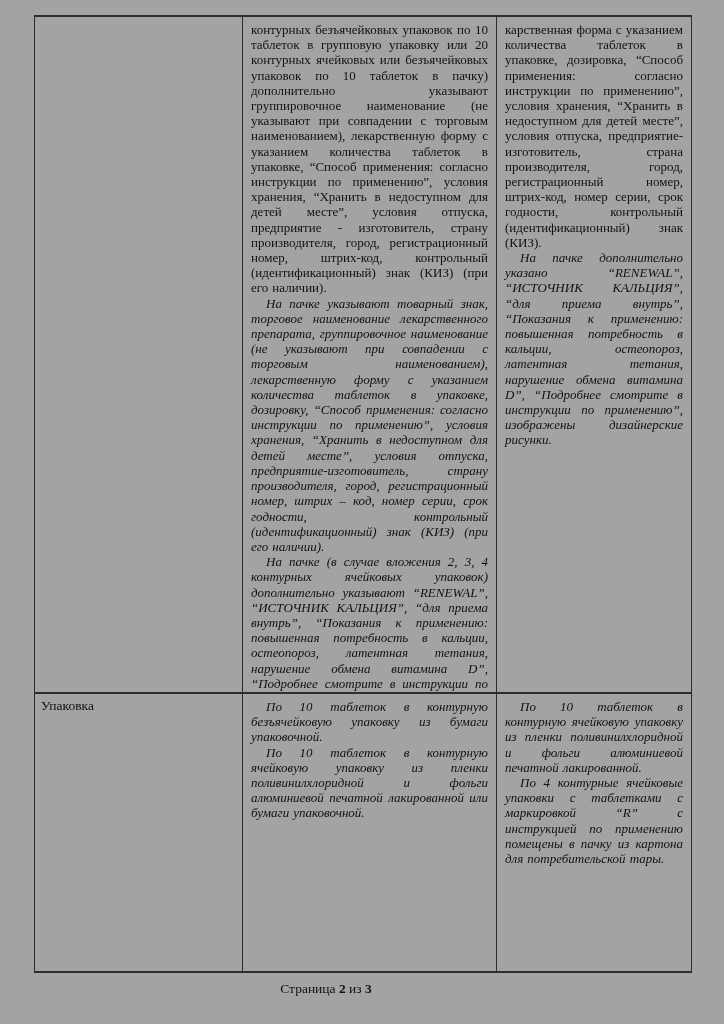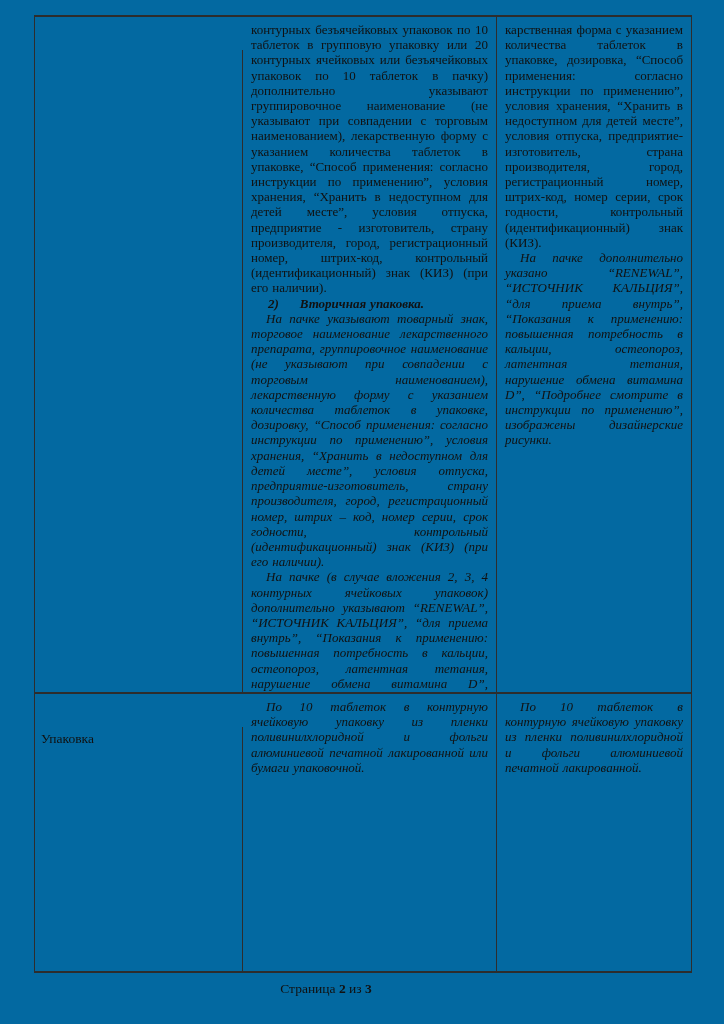--- a/index.html
+++ b/index.html
@@ -6,21 +6,21 @@
   body {
     width: 724px; height: 1024px;
     background: #ffffff;
     font-family: "Liberation Serif", "DejaVu Serif", serif;
     color: #111111;
     -webkit-font-smoothing: antialiased;
   }
   .page {
     position: relative;
     width: 724px; height: 1024px;
-    background: #0369a1;
+    background: #a3a3a3;
     overflow: hidden;
   }
   .doc-table {
     position: absolute;
     left: 34px; top: 15px;
     width: 658px; height: 958px;
     box-sizing: border-box;
     border-top: 2px solid #2d2d2d;
     border-bottom: 2px solid #2d2d2d;
     border-left: 1.5px solid #2d2d2d;
@@ -33,21 +33,20 @@
     box-sizing: border-box;
     overflow: hidden;
   }
   .cell.v-div { border-right: 1.5px solid #2d2d2d; }
   .cell.h-div { border-bottom: 2px solid #2d2d2d; }
   .cell-label {
     padding: 4px 5px 0 6px;
     font-size: 13.5px;
     line-height: 16px;
     text-align: left;
-    margin-top: 33px;
   }
   .cell-text {
     padding: 5px 8px 0 8px;
   }
   .cell-text p {
     margin: 0;
     font-size: 13px;
     line-height: 15.2px;
     text-align: justify;
     word-spacing: 0.06em;
@@ -74,41 +73,40 @@
 <body>
 
 <div class="page">
 
   <div class="doc-table">
 
     <div class="cell cell-label v-div h-div"></div>
 
     <div class="cell cell-text v-div h-div">
       <p class="cont">контурных безъячейковых упаковок по 10 таблеток в групповую упаковку или 20 контурных ячейковых или безъячейковых упаковок по 10 таблеток в пачку) дополнительно указывают группировочное наименование (не указывают при совпадении с торговым наименованием), лекарственную форму с указанием количества таблеток в упаковке, “Способ применения: согласно инструкции по применению”, условия хранения, “Хранить в недоступном для детей месте”, условия отпуска, предприятие - изготовитель, страну производителя, город, регистрационный номер, штрих-код, контрольный (идентификационный) знак (КИЗ) (при его наличии).</p>
-      <p class="heading">
-        <span class="hnum">2)</span><span class="htext">Вторичная упаковка.</span>
-      </p>
       <p class="ind">На пачке указывают товарный знак, торговое наименование лекарственного препарата, группировочное наименование (не указывают при совпадении с торговым наименованием), лекарственную форму с указанием количества таблеток в упаковке, дозировку, “Способ применения: согласно инструкции по применению”, условия хранения, “Хранить в недоступном для детей месте”, условия отпуска, предприятие-изготовитель, страну производителя, город, регистрационный номер, штрих – код, номер серии, срок годности, контрольный (идентификационный) знак (КИЗ) (при его наличии).</p>
       <p class="ind">На пачке (в случае вложения 2, 3, 4 контурных ячейковых упаковок) дополнительно указывают “RENEWAL”, “ИСТОЧНИК КАЛЬЦИЯ”, “для приема внутрь”, “Показания к применению: повышенная потребность в кальции, остеопороз, латентная тетания, нарушение обмена витамина D”, “Подробнее смотрите в инструкции по применению”, изображают дизайнерские рисунки.</p>
     </div>
 
     <div class="cell cell-text h-div">
       <p class="cont">карственная форма с указанием количества таблеток в упаковке, дозировка, “Способ применения: согласно инструкции по применению”, условия хранения, “Хранить в недоступном для детей месте”, условия отпуска, предприятие-изготовитель, страна производителя, город, регистрационный номер, штрих-код, номер серии, срок годности, контрольный (идентификационный) знак (КИЗ).</p>
       <p class="ind">На пачке дополнительно указано “RENEWAL”, “ИСТОЧНИК КАЛЬЦИЯ”, “для приема внутрь”, “Показания к применению: повышенная потребность в кальции, остеопороз, латентная тетания, нарушение обмена витамина D”, “Подробнее смотрите в инструкции по применению”, изображены дизайнерские рисунки.</p>
     </div>
 
     <div class="cell cell-label v-div">Упаковка</div>
 
     <div class="cell cell-text v-div">
+      <p class="ind">По 10 таблеток в контурную безъячейковую упаковку из бумаги упаковочной.</p>
       <p class="ind">По 10 таблеток в контурную ячейковую упаковку из пленки поливинилхлоридной и фольги алюминиевой печатной лакированной или бумаги упаковочной.</p>
 
     </div>
 
     <div class="cell cell-text">
       <p class="ind">По 10 таблеток в контурную ячейковую упаковку из пленки поливинилхлоридной и фольги алюминиевой печатной лакированной.</p>
+      <p class="ind">По 4 контурные ячейковые упаковки с таблетками с маркировкой “R” с инструкцией по применению помещены в пачку из картона для потребительской тары.</p>
     </div>
 
   </div>
 
   <div class="footer">
     <span>Страница</span>
     <b>2</b>
     <span>из</span>
     <b>3</b>
   </div>

